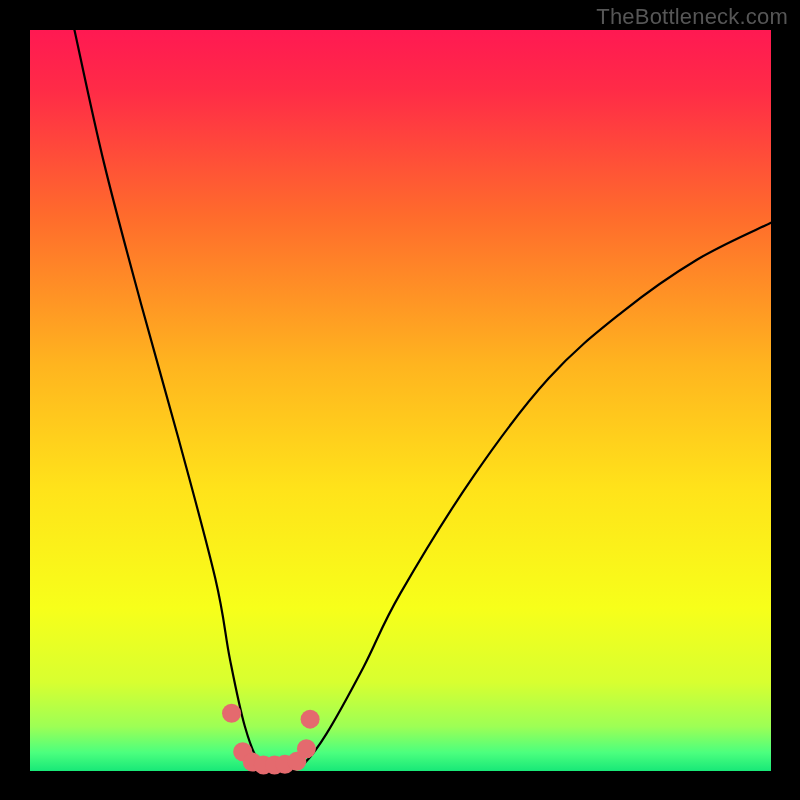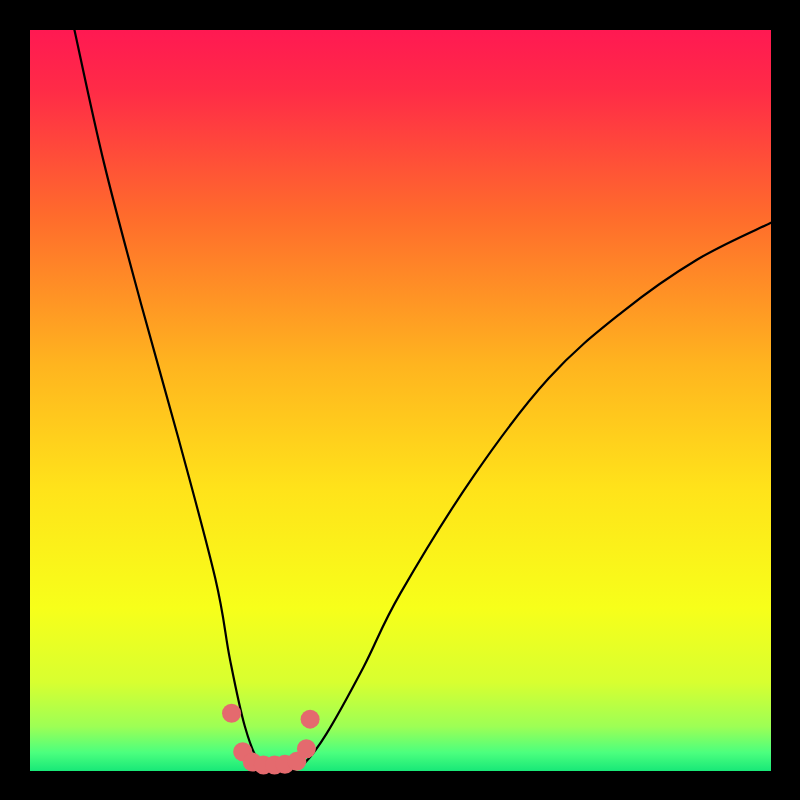--- a/index.html
+++ b/index.html
@@ -56,13 +56,14 @@
       <circle cx="231.55200000000002" cy="713.202" r="9.5" fill="#e46a6e"></circle>
       <circle cx="242.66699999999997" cy="751.734" r="9.5" fill="#e46a6e"></circle>
       <circle cx="252.29999999999998" cy="762.108" r="9.5" fill="#e46a6e"></circle>
       <circle cx="263.41499999999996" cy="765.072" r="9.5" fill="#e46a6e"></circle>
       <circle cx="274.53" cy="765.072" r="9.5" fill="#e46a6e"></circle>
       <circle cx="284.904" cy="764.331" r="9.5" fill="#e46a6e"></circle>
       <circle cx="296.76" cy="761.367" r="9.5" fill="#e46a6e"></circle>
       <circle cx="306.393" cy="748.77" r="9.5" fill="#e46a6e"></circle>
       <circle cx="310.09799999999996" cy="719.13" r="9.5" fill="#e46a6e"></circle>
     </svg>
+  <div class="watermark">TheBottleneck.com</div>
 </div>
 
 </body></html>

